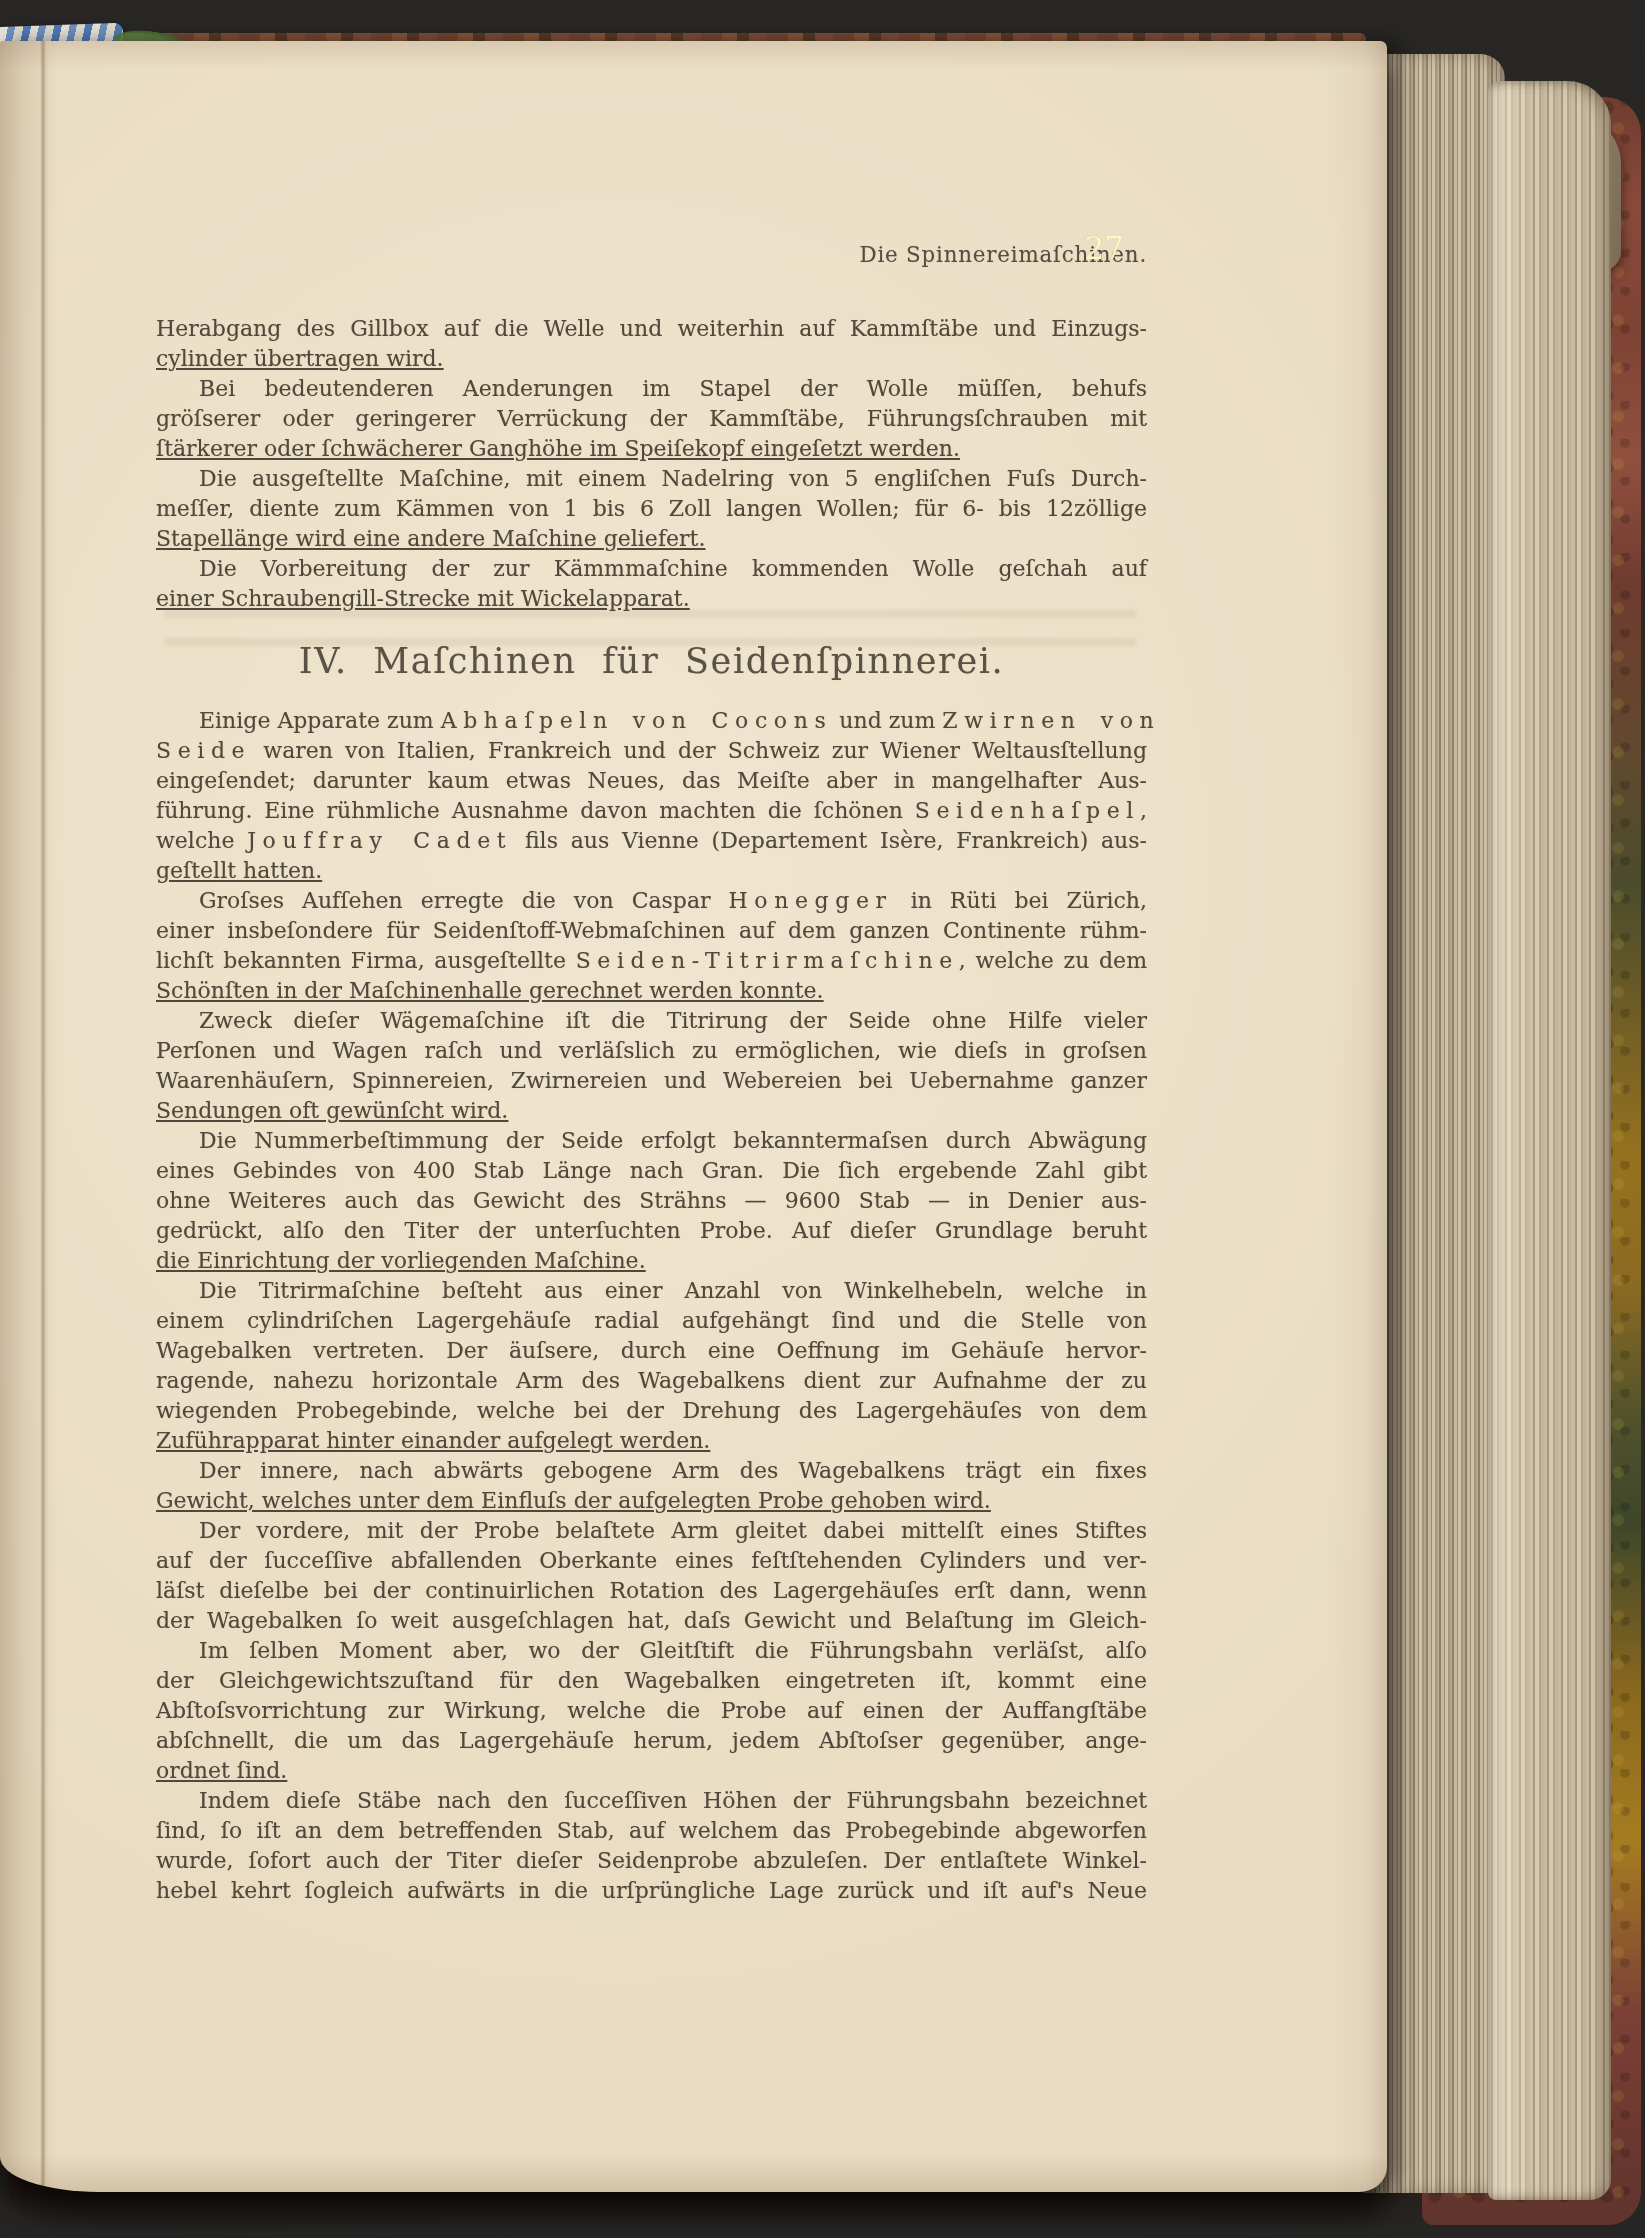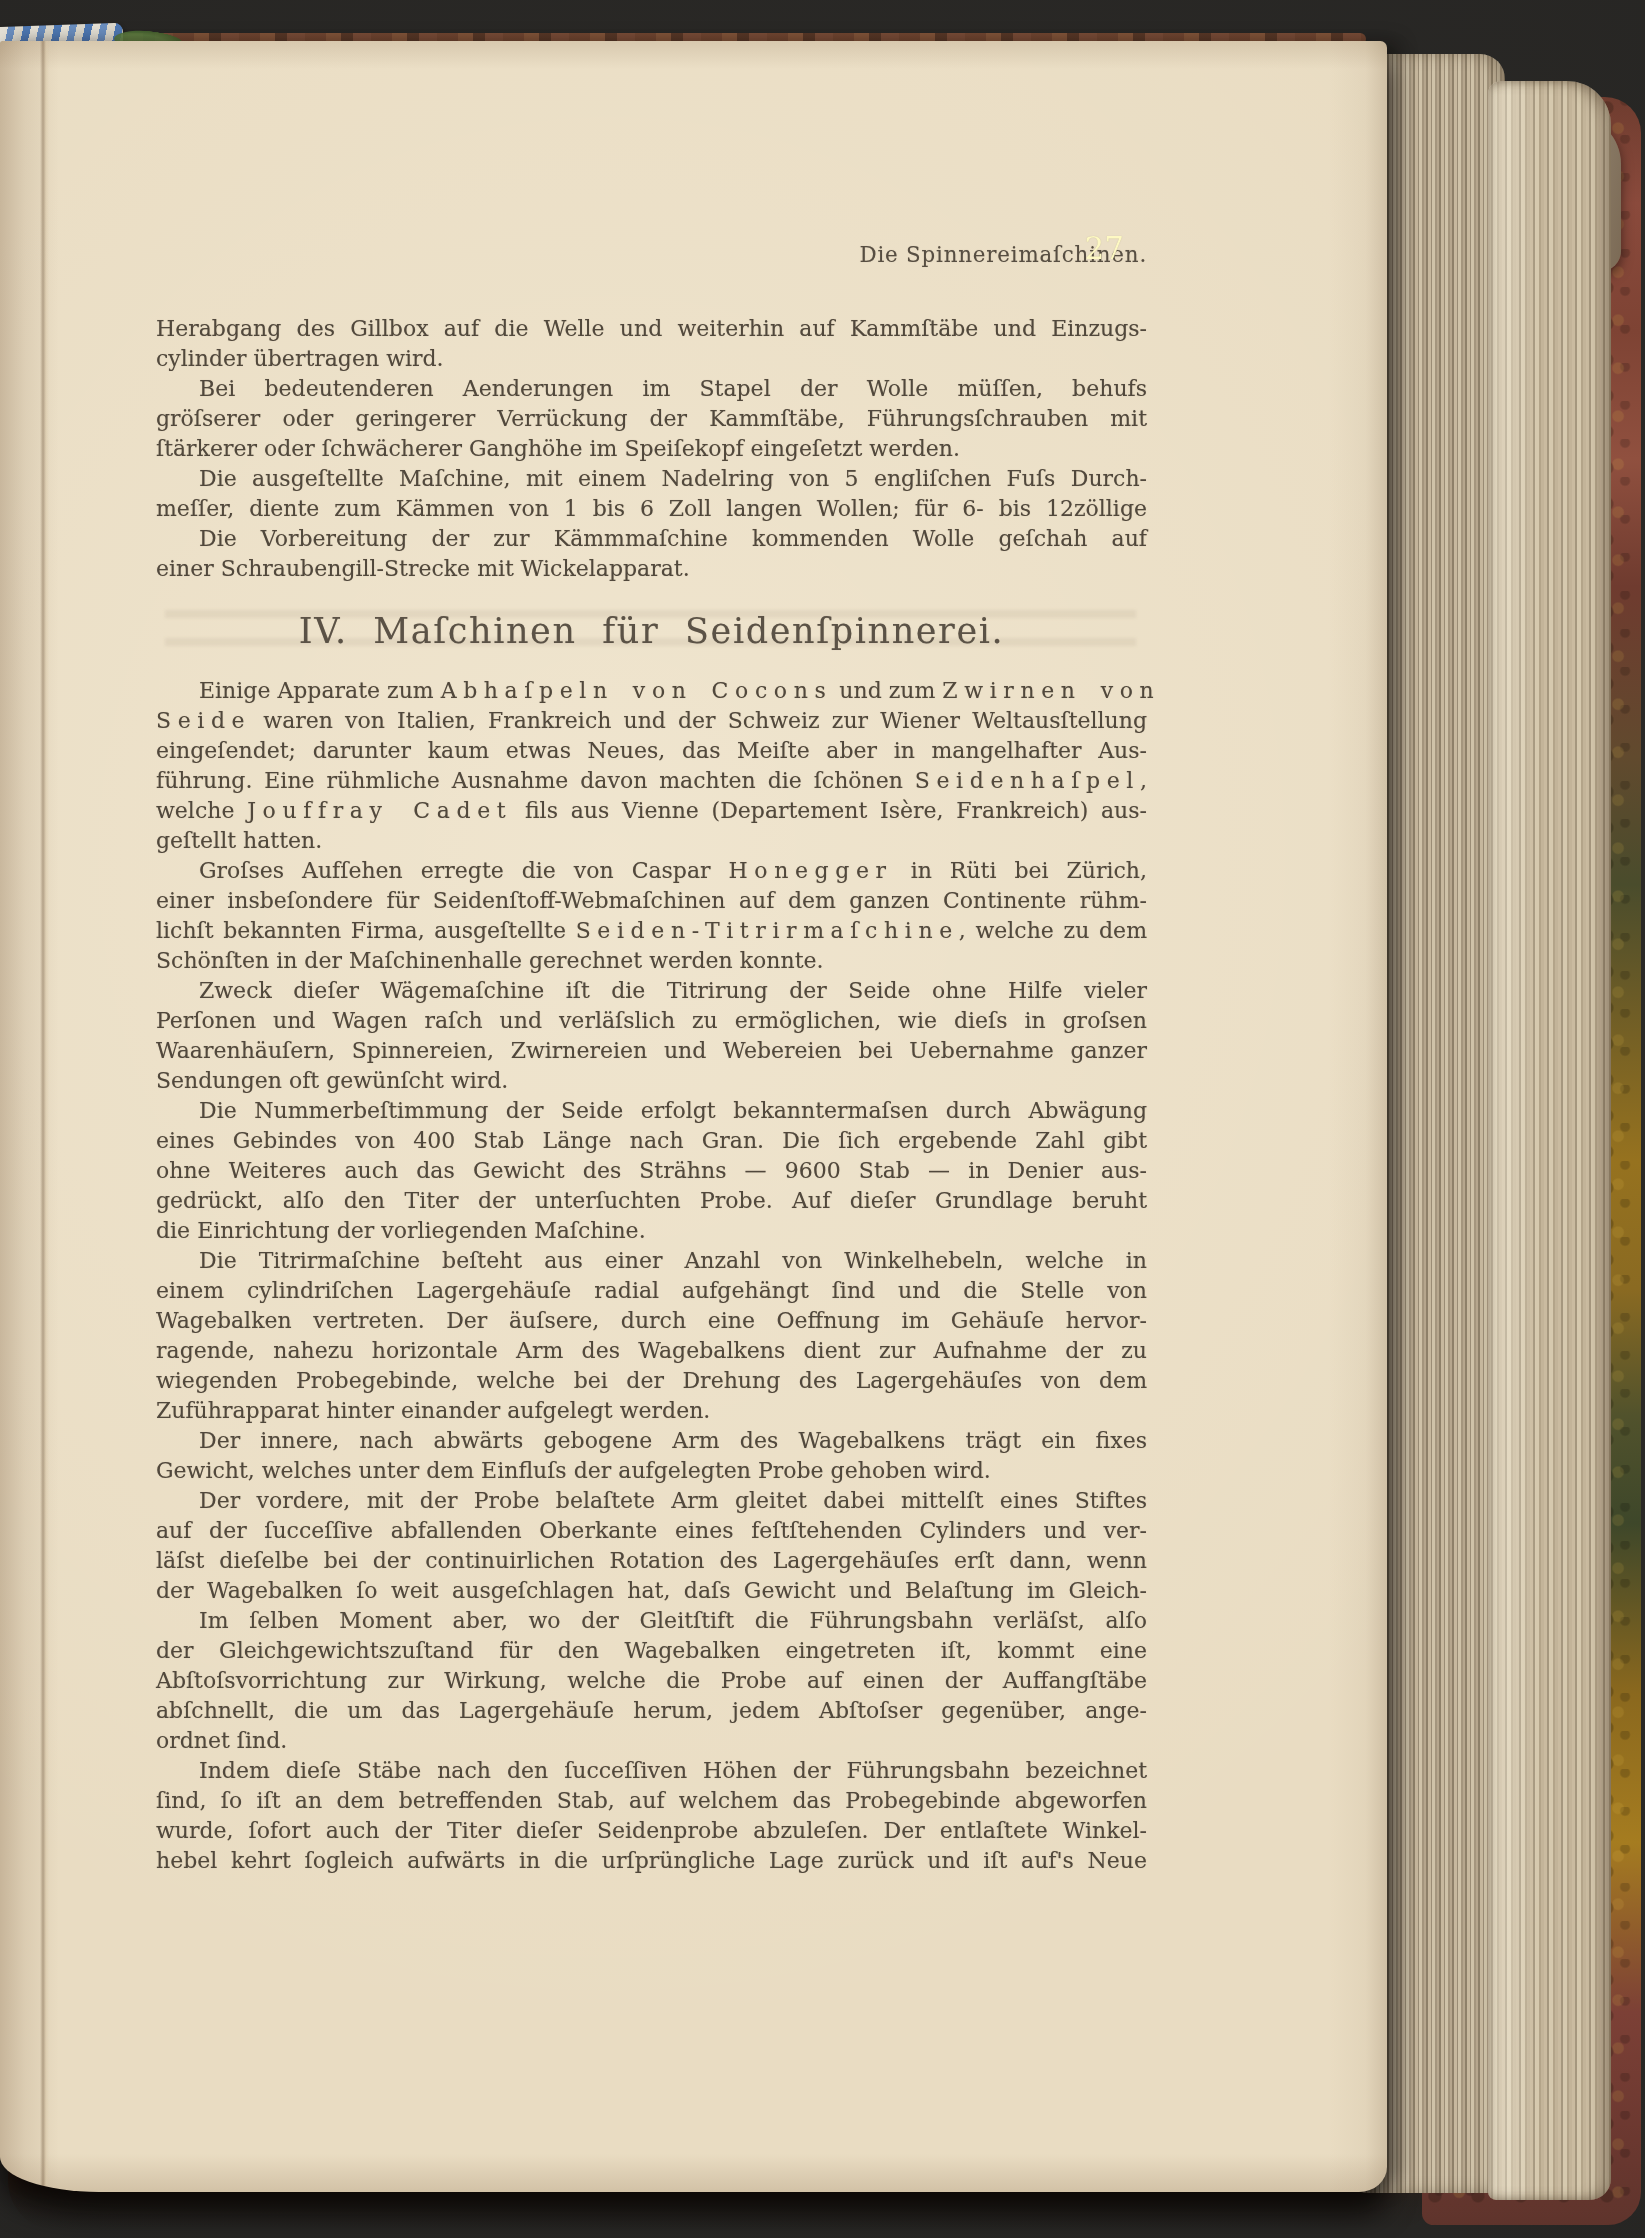--- a/index.html
+++ b/index.html
@@ -120,21 +120,21 @@
   .running-head{
     position:absolute;left:0;right:0;text-align:right;
     font-size:21.4px;letter-spacing:0.8px;color:#574e42;
   }
   .page-number{
     position:absolute;right:23px;top:-6.6px;font-size:31px;color:#fef9c3;
   }
   .paras{margin-top:30px;}
   .para{margin:0;}
   .line{white-space:nowrap;text-align:justify;text-align-last:justify;}
-  .line.end{text-align-last:left;white-space:normal;}
+  .line.end{text-align-last:left;white-space:normal;text-decoration:underline;}
   .line.ind{padding-left:43px;}
   .sperr{letter-spacing:0.30em;word-spacing:0.25em;}
   .section-heading{
     text-align:center;font-size:35px;color:#5b5246;
     letter-spacing:1.6px;word-spacing:13px;
     margin-top:32px;margin-bottom:26px;
     text-shadow:0 0 0.8px rgba(90,80,64,0.3);
   }
   
   .ghost{
@@ -176,20 +176,21 @@
           <div class="line end"><span>cylinder übertragen wird.</span></div>
         </div>
         <div class="para">
           <div class="line ind"><span>Bei bedeutenderen Aenderungen im Stapel der Wolle müſſen, behufs</span></div>
           <div class="line"><span>gröſserer oder geringerer Verrückung der Kammſtäbe, Führungsſchrauben mit</span></div>
           <div class="line end"><span>ſtärkerer oder ſchwächerer Ganghöhe im Speiſekopf eingeſetzt werden.</span></div>
         </div>
         <div class="para">
           <div class="line ind"><span>Die ausgeſtellte Maſchine, mit einem Nadelring von 5 engliſchen Fuſs Durch-</span></div>
           <div class="line"><span>meſſer, diente zum Kämmen von 1 bis 6 Zoll langen Wollen; für 6- bis 12zöllige</span></div>
+          <div class="line end"><span>Stapellänge wird eine andere Maſchine geliefert.</span></div>
         </div>
         <div class="para">
           <div class="line ind"><span>Die Vorbereitung der zur Kämmmaſchine kommenden Wolle geſchah auf</span></div>
           <div class="line end"><span>einer Schraubengill-Strecke mit Wickelapparat.</span></div>
         </div>
       </div>
 
     <div class="section-heading">IV. Maſchinen für Seidenſpinnerei.</div>
 
     <div class="paras" id="paras-b">

